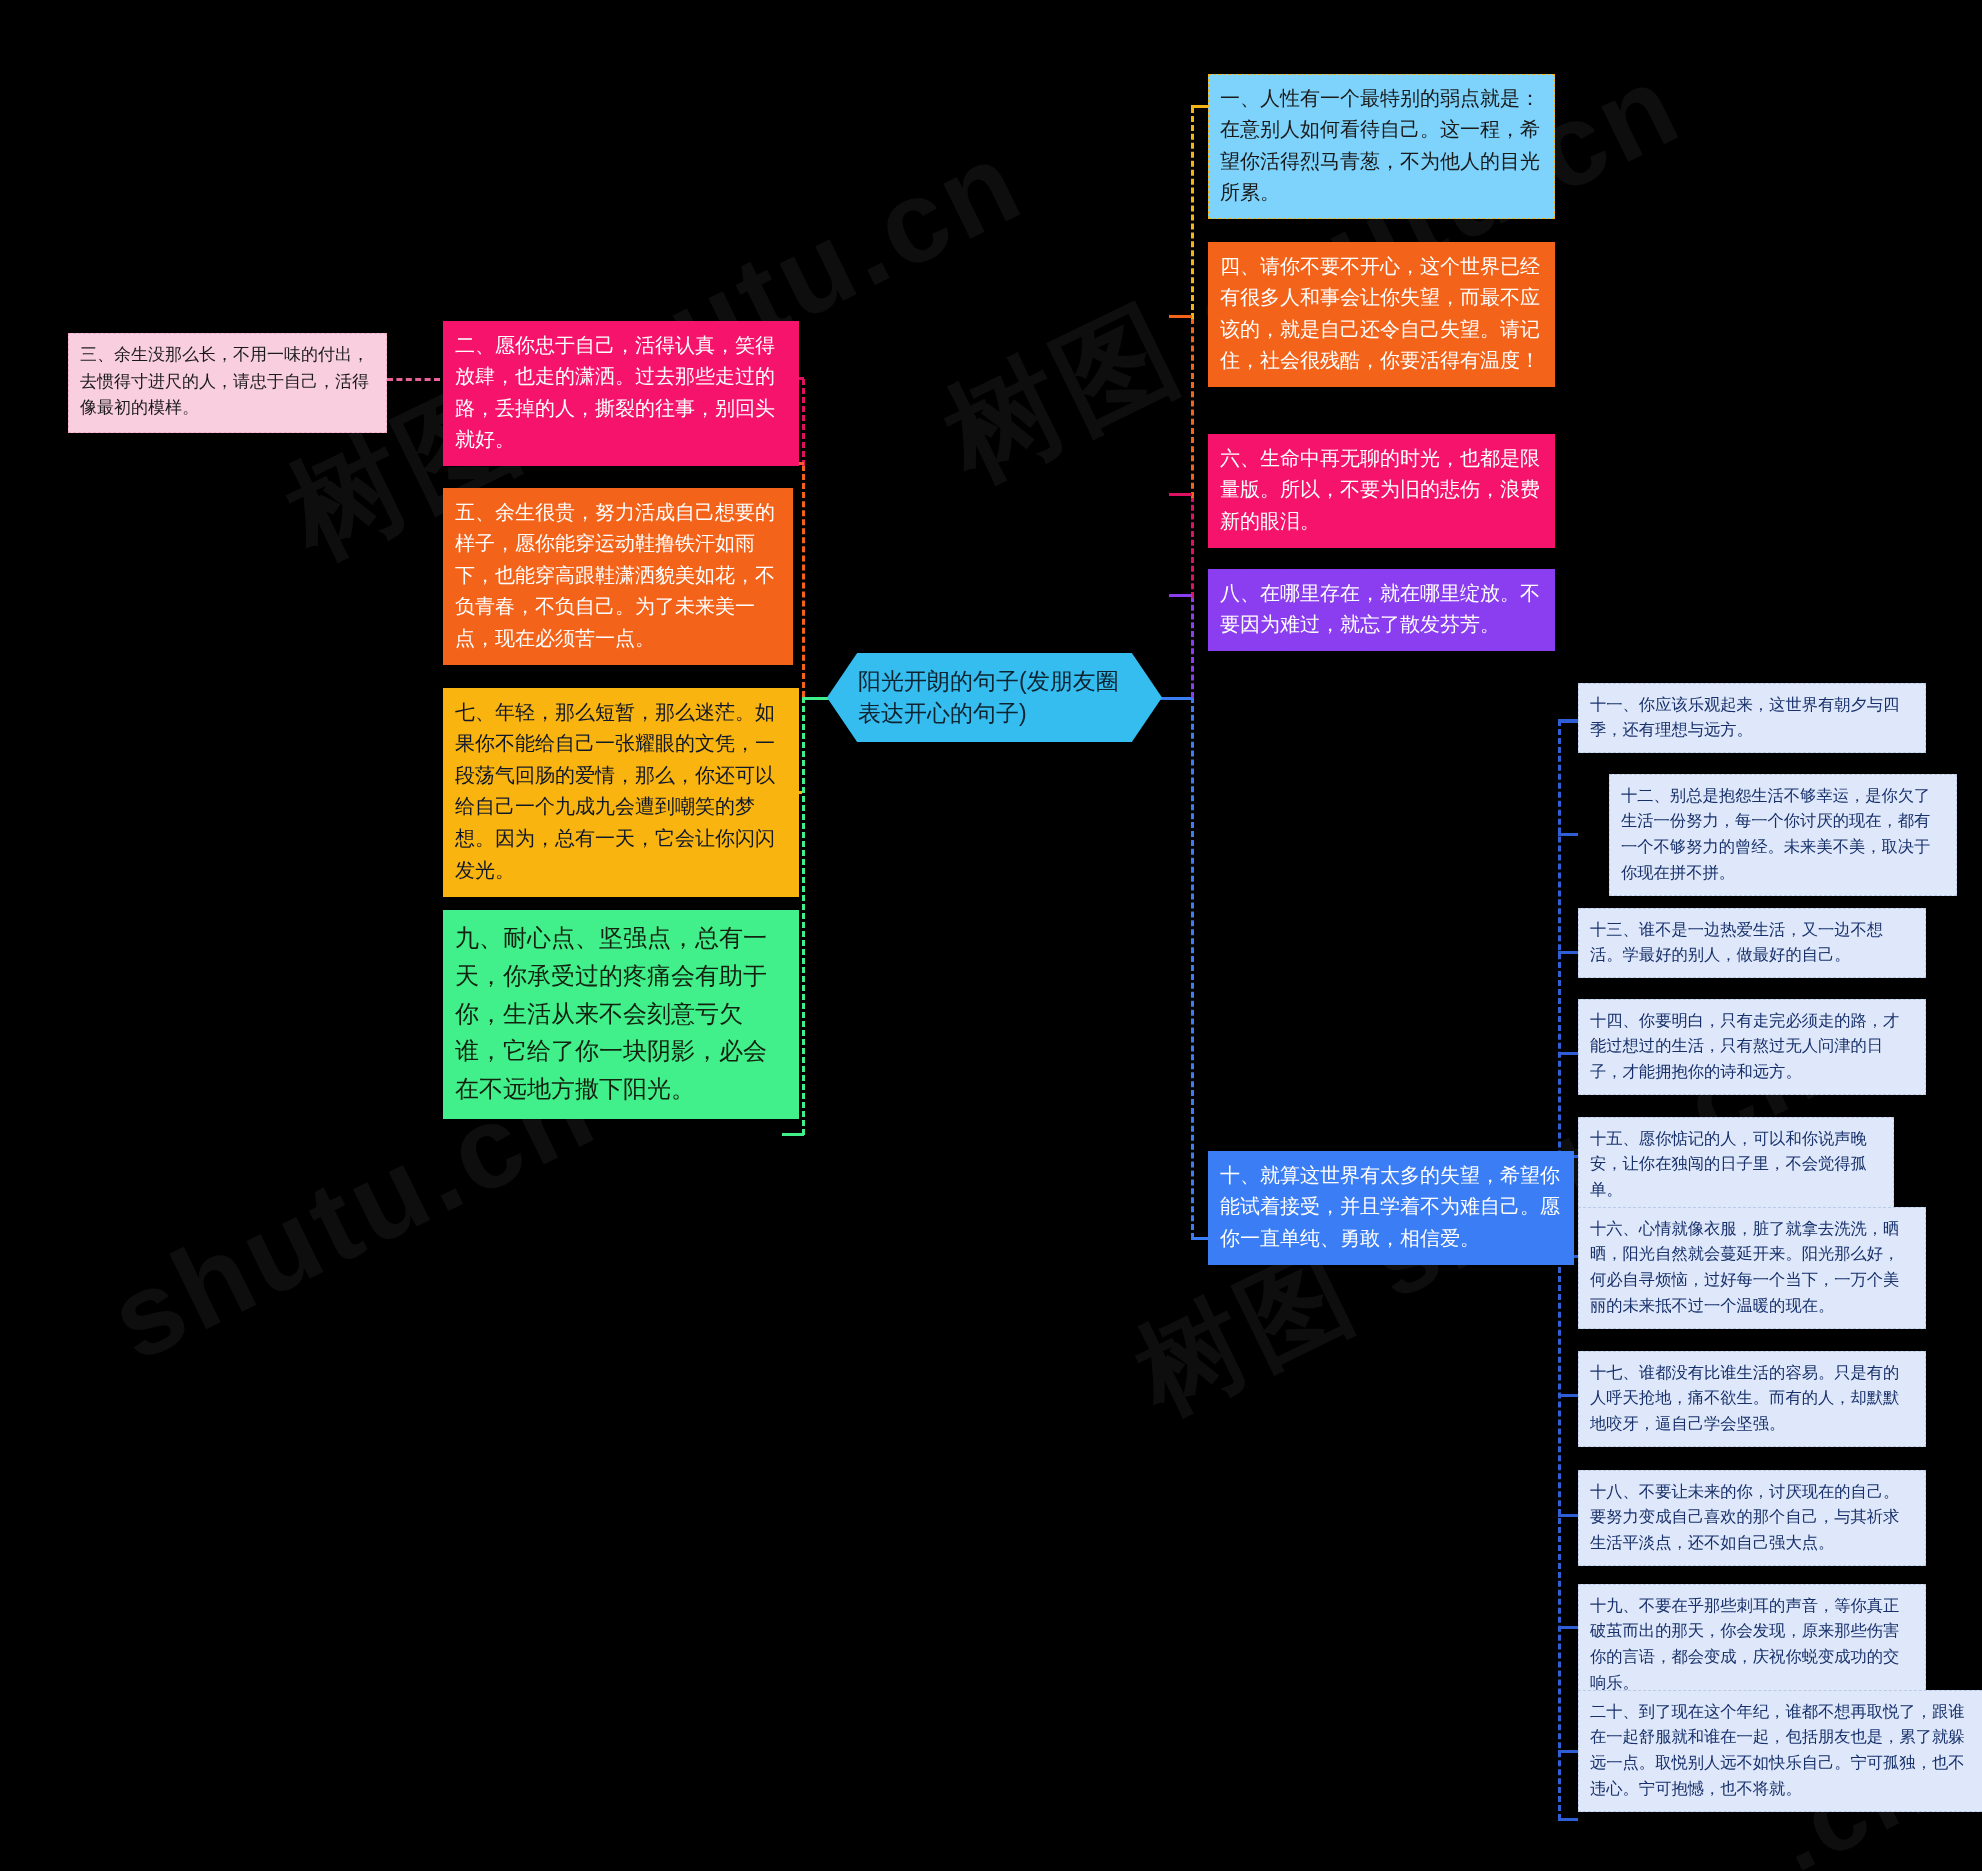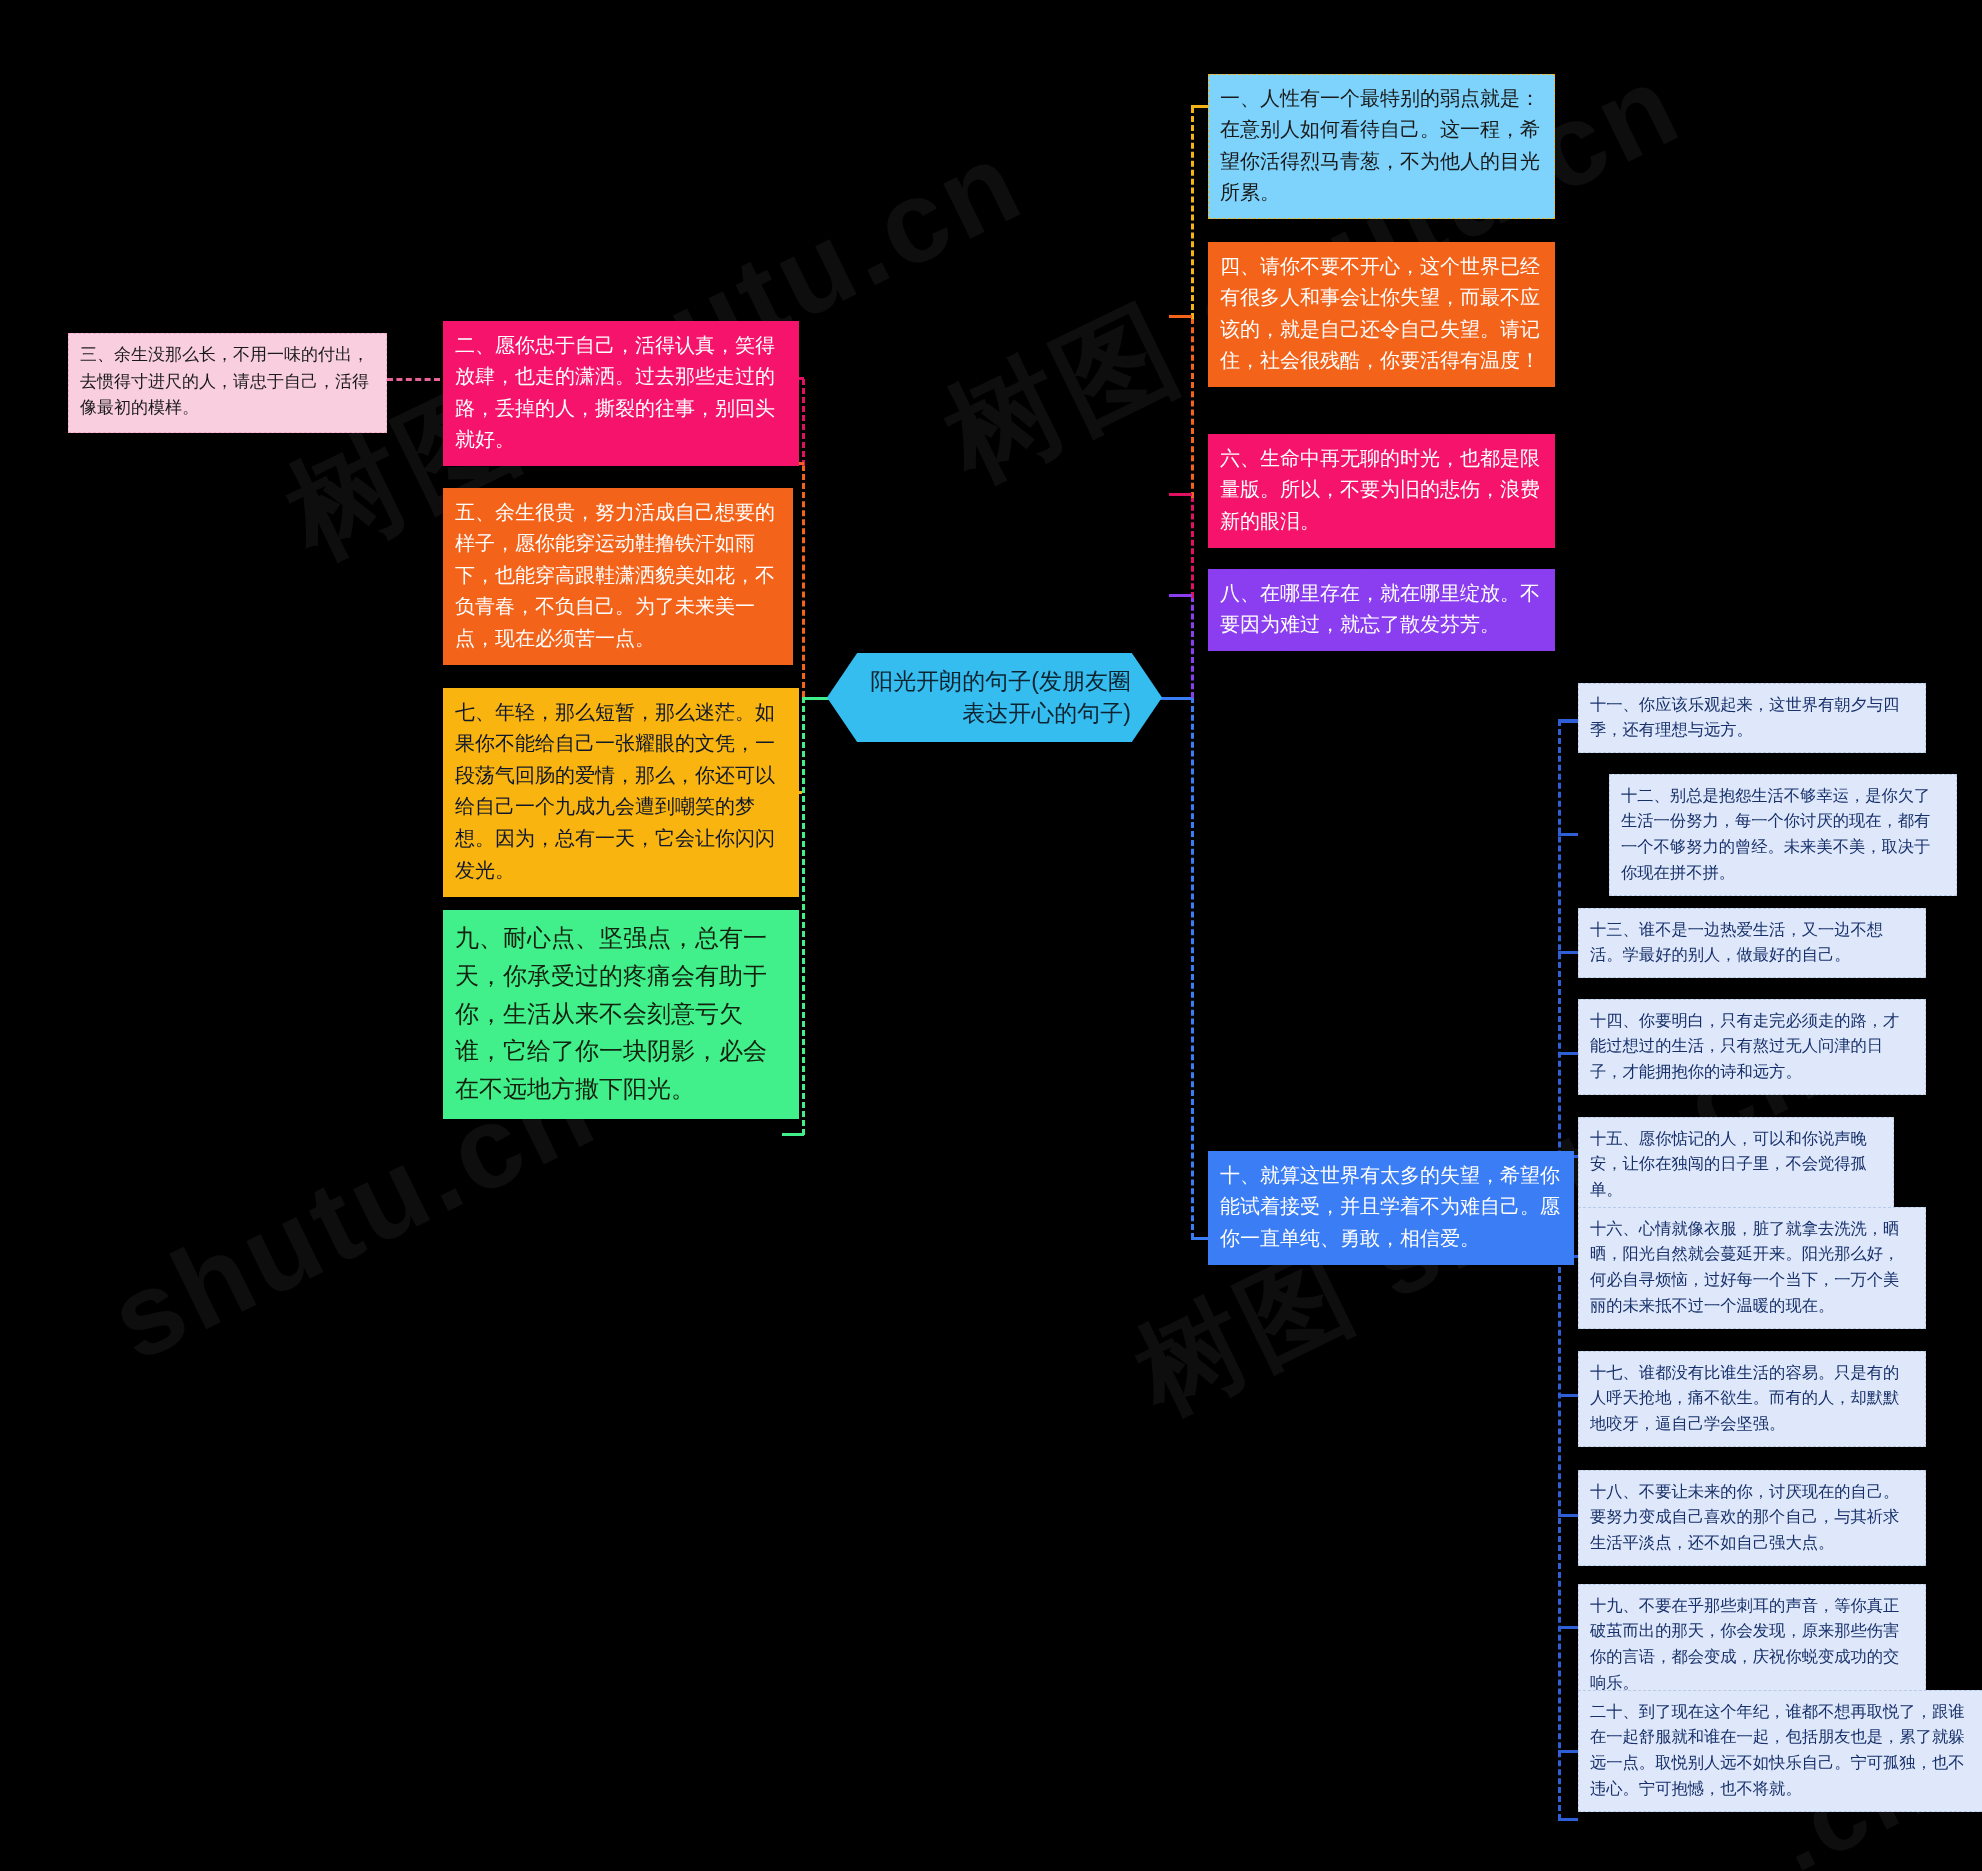--- a/index.html
+++ b/index.html
@@ -52,21 +52,21 @@
 
   .leaf { background:#dfe8fa; color:#17306b; font-size:16.3px; border-color:#bacbe8; }
 
   
   #center-node {
     position:absolute;
     background:#35bdef;
     color:#0d2330;
     font-size:23px;
     line-height:1.38;
-    text-align:right;
+    text-align:left;
     display:flex;
     align-items:center;
     justify-content:center;
     padding:11px 31px;
     clip-path:polygon(9% 0%, 91% 0%, 100% 50%, 91% 100%, 9% 100%, 0% 50%);
     z-index:8;
   }
 
   
   .vline { position:absolute; border-left-style:dashed; border-left-width:3.9px; z-index:3; }

